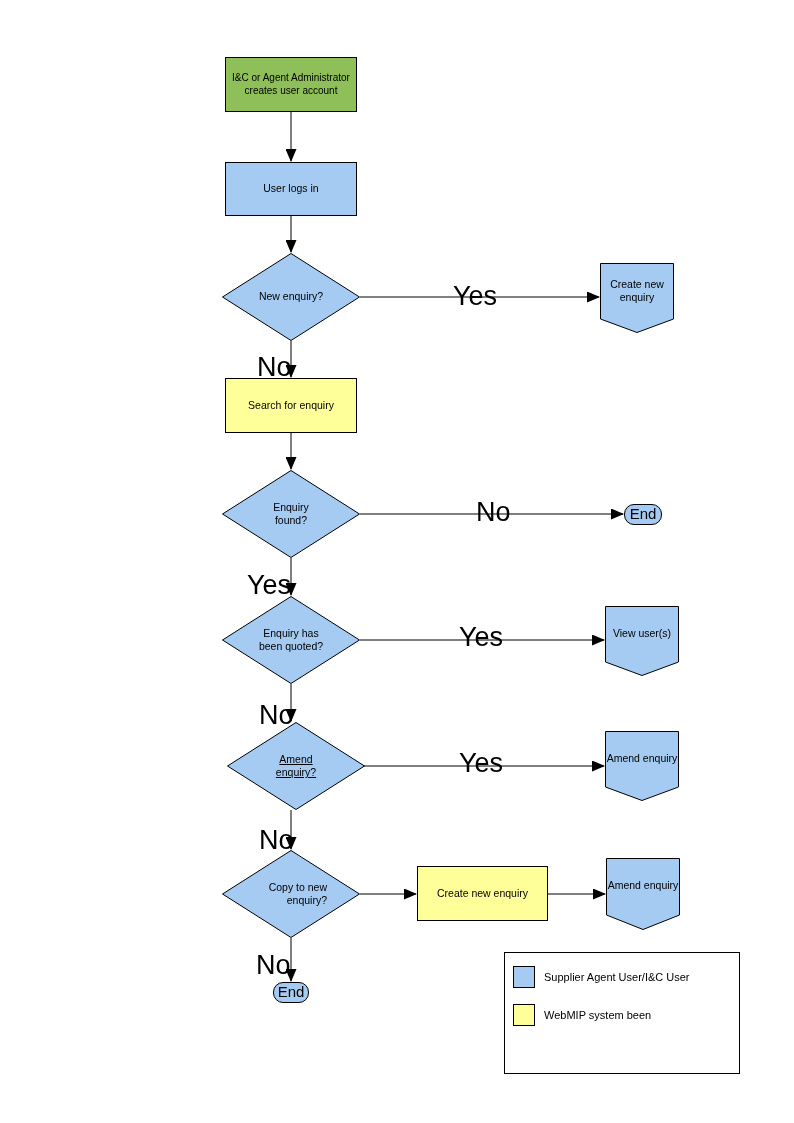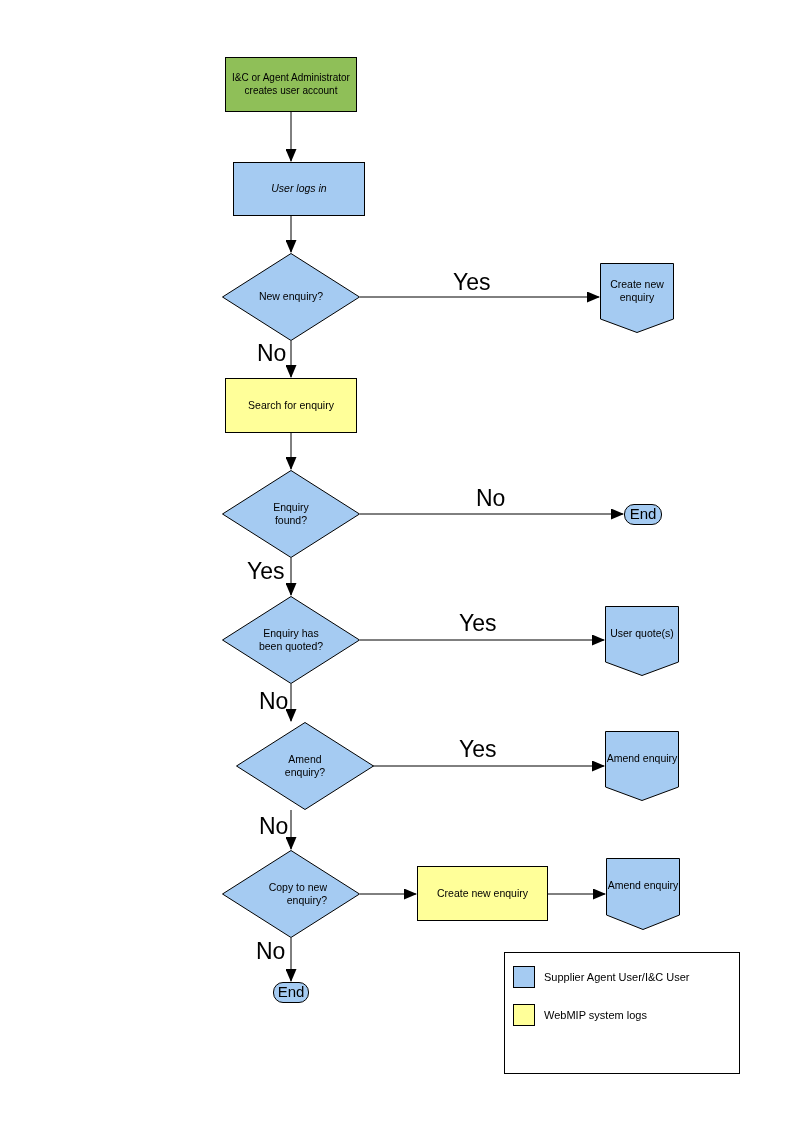--- a/index.html
+++ b/index.html
@@ -25,21 +25,21 @@
 
   .pent{align-items:flex-start;}
   .pent .label{margin-top:0;height:56px;display:flex;align-items:center;justify-content:center;width:100%;padding:0 1px;box-sizing:border-box;}
 
   .pill{
     border:1px solid #000;border-radius:10px;box-sizing:border-box;
     background:var(--c-blue);font-size:15px;
   }
 
   .flow-label{
-    position:absolute;font-size:23px;line-height:1;color:#000;white-space:nowrap;
+    position:absolute;font-size:27px;line-height:1;color:#000;white-space:nowrap;margin-top:12px;
   }
 
   .legend{
     position:absolute;left:504px;top:952px;width:236px;height:122px;
     border:1px solid #000;background:#fff;box-sizing:border-box;
   }
   .legend-row{position:absolute;left:8px;display:flex;align-items:center;}
   .legend-row.top-align{align-items:flex-start;}
   .swatch{width:22px;height:22px;border:1px solid #000;box-sizing:border-box;flex:none;margin-right:9px;}
   .legend-label{font-size:11px;line-height:1.3;width:182px;}
@@ -68,21 +68,21 @@
     <line x1="291" y1="810" x2="291" y2="849" marker-end="url(#arrow)"></line>
     <line x1="360" y1="894" x2="416" y2="894" marker-end="url(#arrow)"></line>
     <line x1="548" y1="894" x2="605" y2="894" marker-end="url(#arrow)"></line>
     <line x1="291" y1="938" x2="291" y2="981" marker-end="url(#arrow)"></line>
   </svg>
 
   <div class="node rect bg-green" style="left:225px;top:57px;width:132px;height:55px;font-size:10px;">
     <span class="label">I&amp;C or Agent Administrator creates user account</span>
   </div>
 
-  <div class="node rect bg-blue" style="left:233px;top:162px;width:132px;height:54px;font-style:italic;">
+  <div class="node rect bg-blue" style="left:225px;top:162px;width:132px;height:54px;">
     <span class="label">User logs in</span>
   </div>
 
   <div class="node" style="left:222px;top:253px;width:138px;height:88px;">
     <svg class="shape-svg" viewBox="0 0 138 88">
       <polygon class="fill-blue" points="69,0.5 137.5,44 69,87.5 0.5,44"></polygon>
     </svg>
     <span class="label" style="width:100px;">New enquiry?</span>
   </div>
 
@@ -112,24 +112,24 @@
     <svg class="shape-svg" viewBox="0 0 138 88">
       <polygon class="fill-blue" points="69,0.5 137.5,44 69,87.5 0.5,44"></polygon>
     </svg>
     <span class="label" style="width:72px;">Enquiry has been quoted?</span>
   </div>
 
   <div class="node pent" style="left:605px;top:606px;width:74px;height:70px;">
     <svg class="shape-svg" viewBox="0 0 74 70">
       <polygon class="fill-blue" points="0.5,0.5 73.5,0.5 73.5,56 37,69.5 0.5,56"></polygon>
     </svg>
-    <span class="label">User quote(s)</span>
+    <span class="label">View user(s)</span>
   </div>
 
-  <div class="node" style="left:236px;top:722px;width:138px;height:88px;">
+  <div class="node" style="left:227px;top:722px;width:138px;height:88px;text-decoration:underline;">
     <svg class="shape-svg" viewBox="0 0 138 88">
       <polygon class="fill-blue" points="69,0.5 137.5,44 69,87.5 0.5,44"></polygon>
     </svg>
     <span class="label" style="width:52px;">Amend enquiry?</span>
   </div>
 
   <div class="node pent" style="left:605px;top:731px;width:74px;height:70px;">
     <svg class="shape-svg" viewBox="0 0 74 70">
       <polygon class="fill-blue" points="0.5,0.5 73.5,0.5 73.5,56 37,69.5 0.5,56"></polygon>
     </svg>
@@ -168,17 +168,17 @@
   <span class="flow-label" style="left:259px;top:815px;">No</span>
   <span class="flow-label" style="left:256px;top:940px;">No</span>
 
   <div class="legend">
     <div class="legend-row" style="top:13px;">
       <div class="swatch bg-blue"></div>
       <div class="legend-label">Supplier Agent User/I&amp;C User</div>
     </div>
     <div class="legend-row" style="top:51px;">
       <div class="swatch bg-yellow"></div>
-      <div class="legend-label">WebMIP system logs</div>
+      <div class="legend-label">WebMIP system been</div>
     </div>
   </div>
 
 </div>
 
 </body></html>

